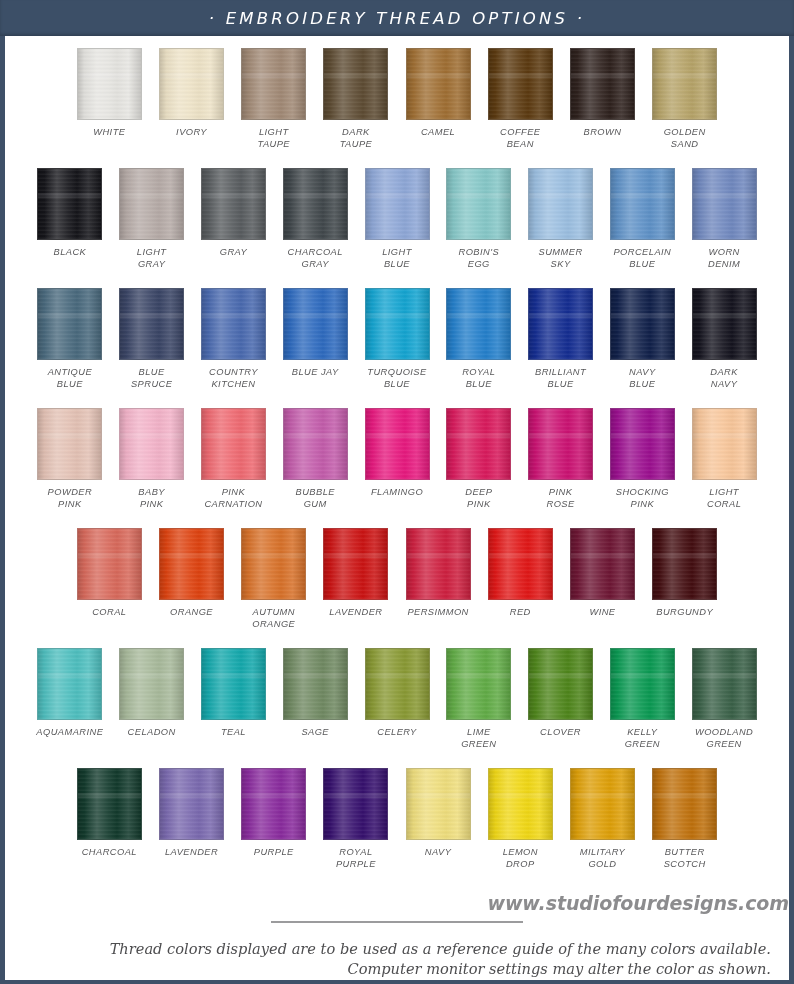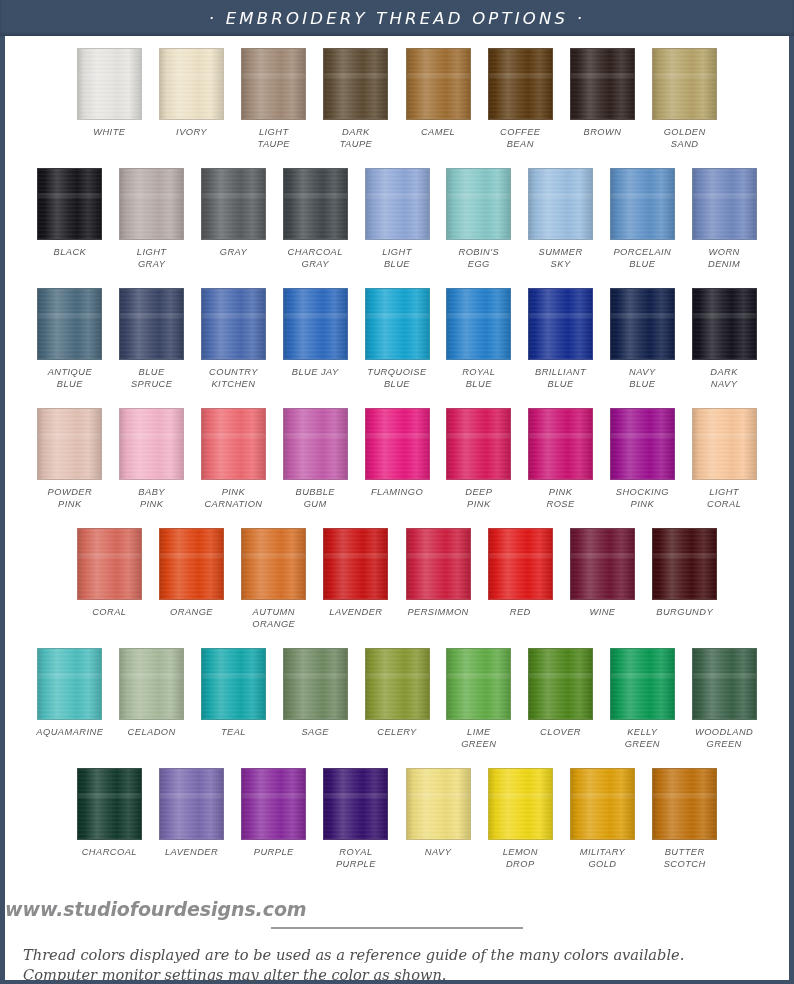--- a/index.html
+++ b/index.html
@@ -105,22 +105,22 @@
     letter-spacing: 0.45px;
     color: #58585a;
     text-align: center;
     line-height: 11.5px;
     font-family: "Liberation Sans", sans-serif;
     white-space: pre-line;
   }
 
   
   .footer {
-    margin-top: 10px;
-    text-align: left;
+    margin-top: 4px;
+    text-align: right;
   }
   .site-url {
     font-size: 19px;
     color: #8c8c8e;
     letter-spacing: -0.1px;
     font-family: "DejaVu Sans", sans-serif;
     font-weight: 600;
   }
   .rule {
     width: 252px;

